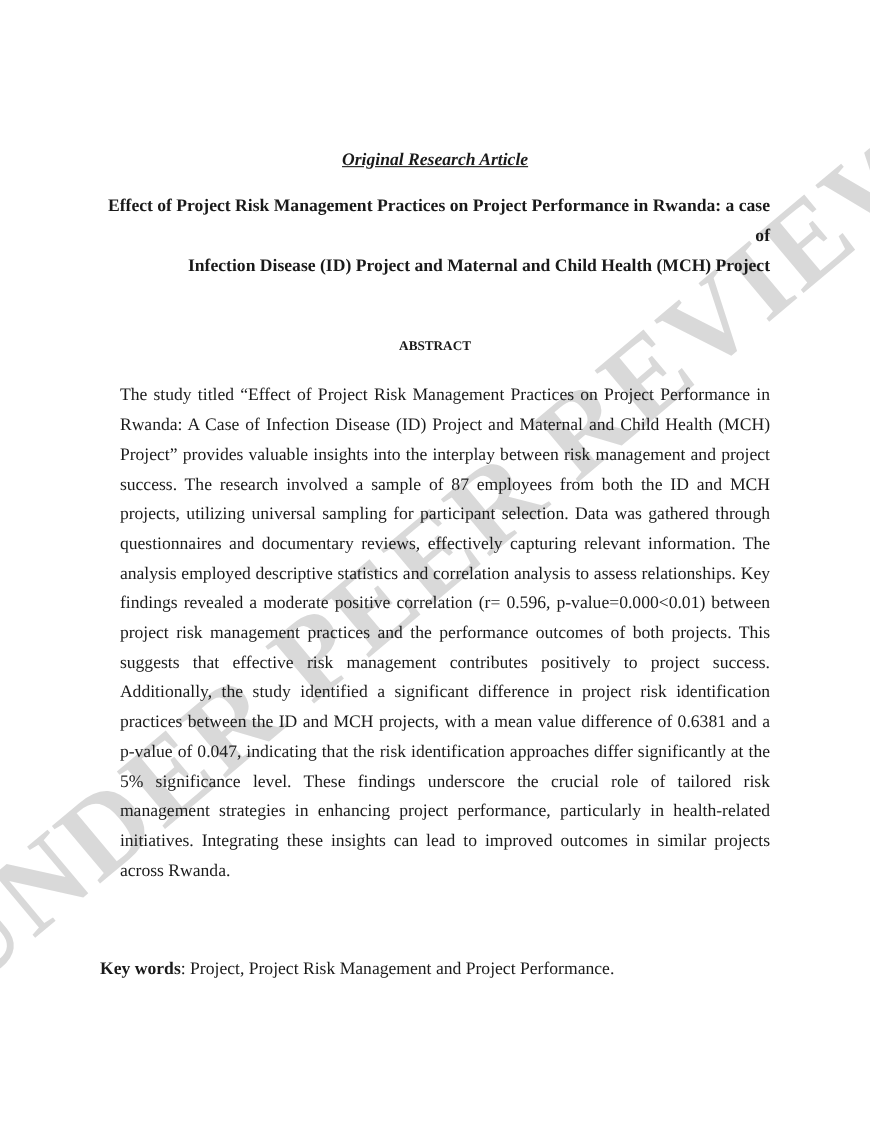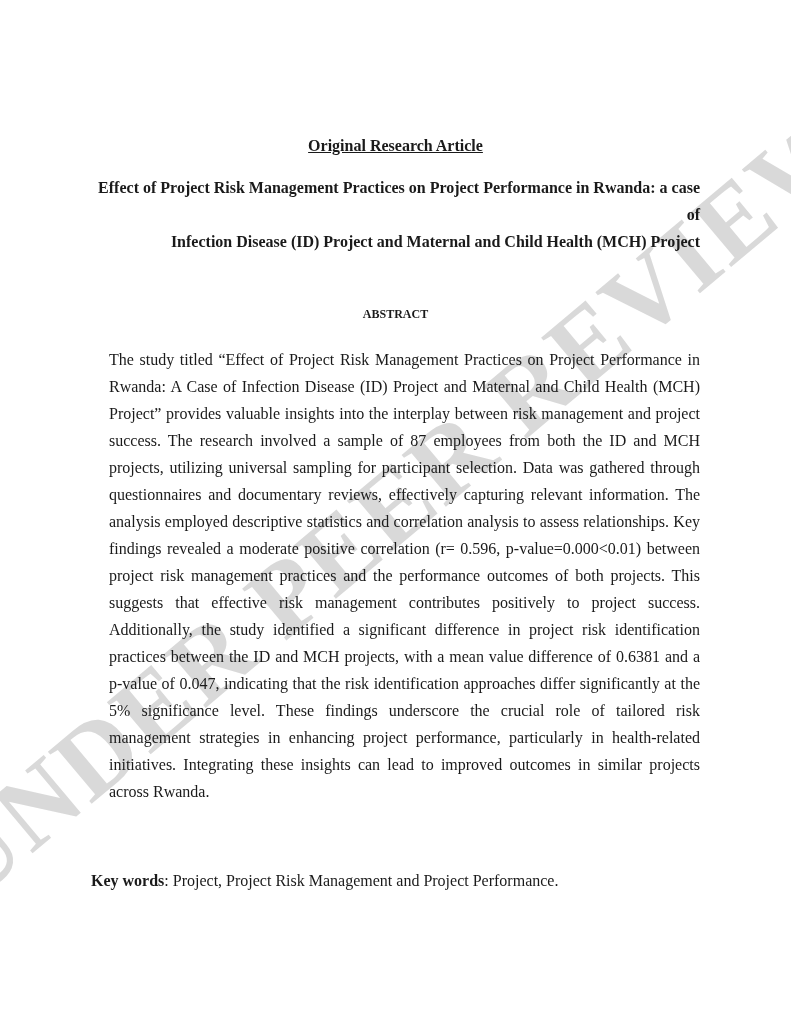--- a/index.html
+++ b/index.html
@@ -32,20 +32,21 @@
     z-index: 1;
   }
   .content {
     position: relative;
     z-index: 2;
     padding: 136px 91px 0 91px;
   }
   .article-type {
     text-align: center;
     font-weight: bold;
+    font-style: italic;
     text-decoration: underline;
     font-size: 16px;
     line-height: 20px;
     margin: 0 0 18px 0;
   }
   .paper-title {
     text-align: right;
     font-weight: bold;
     font-size: 16px;
     line-height: 27px;

